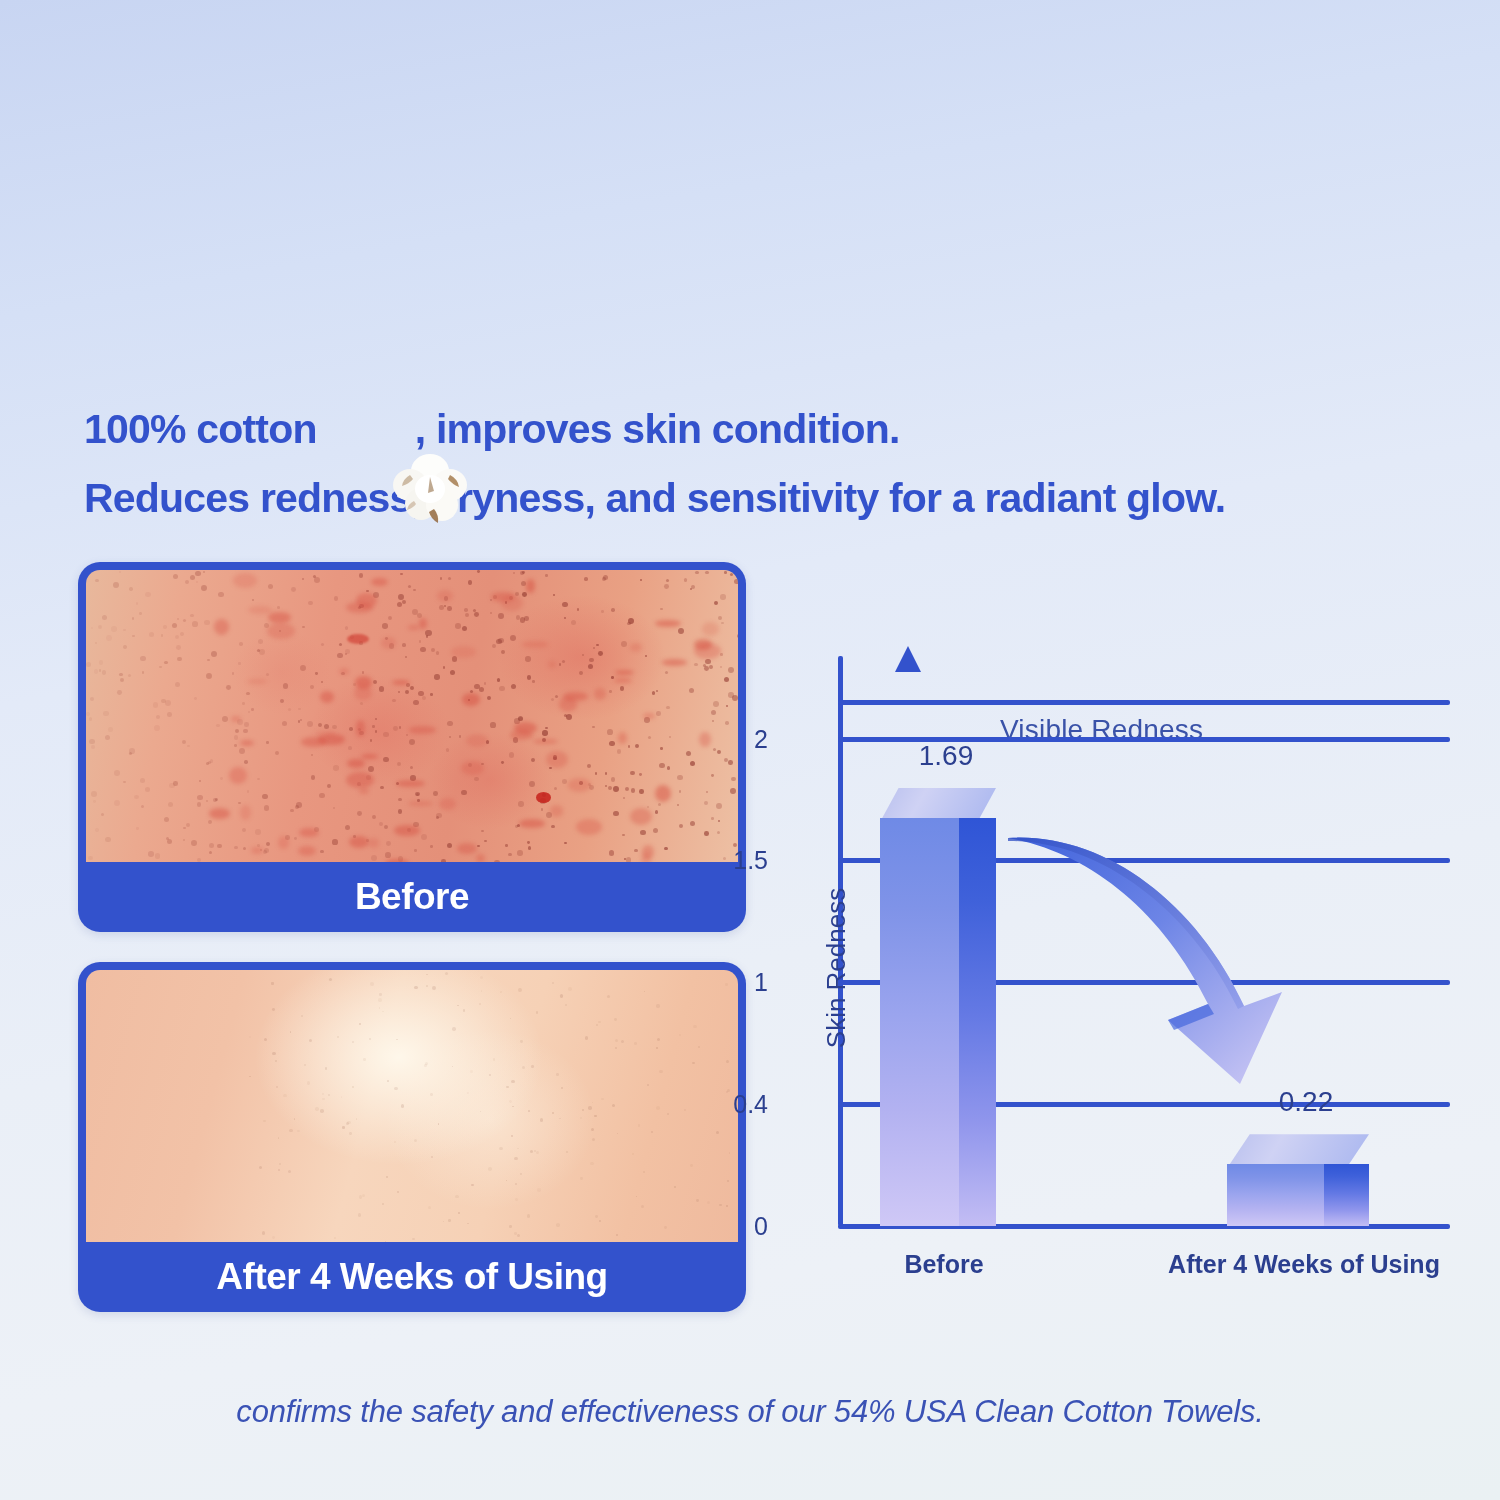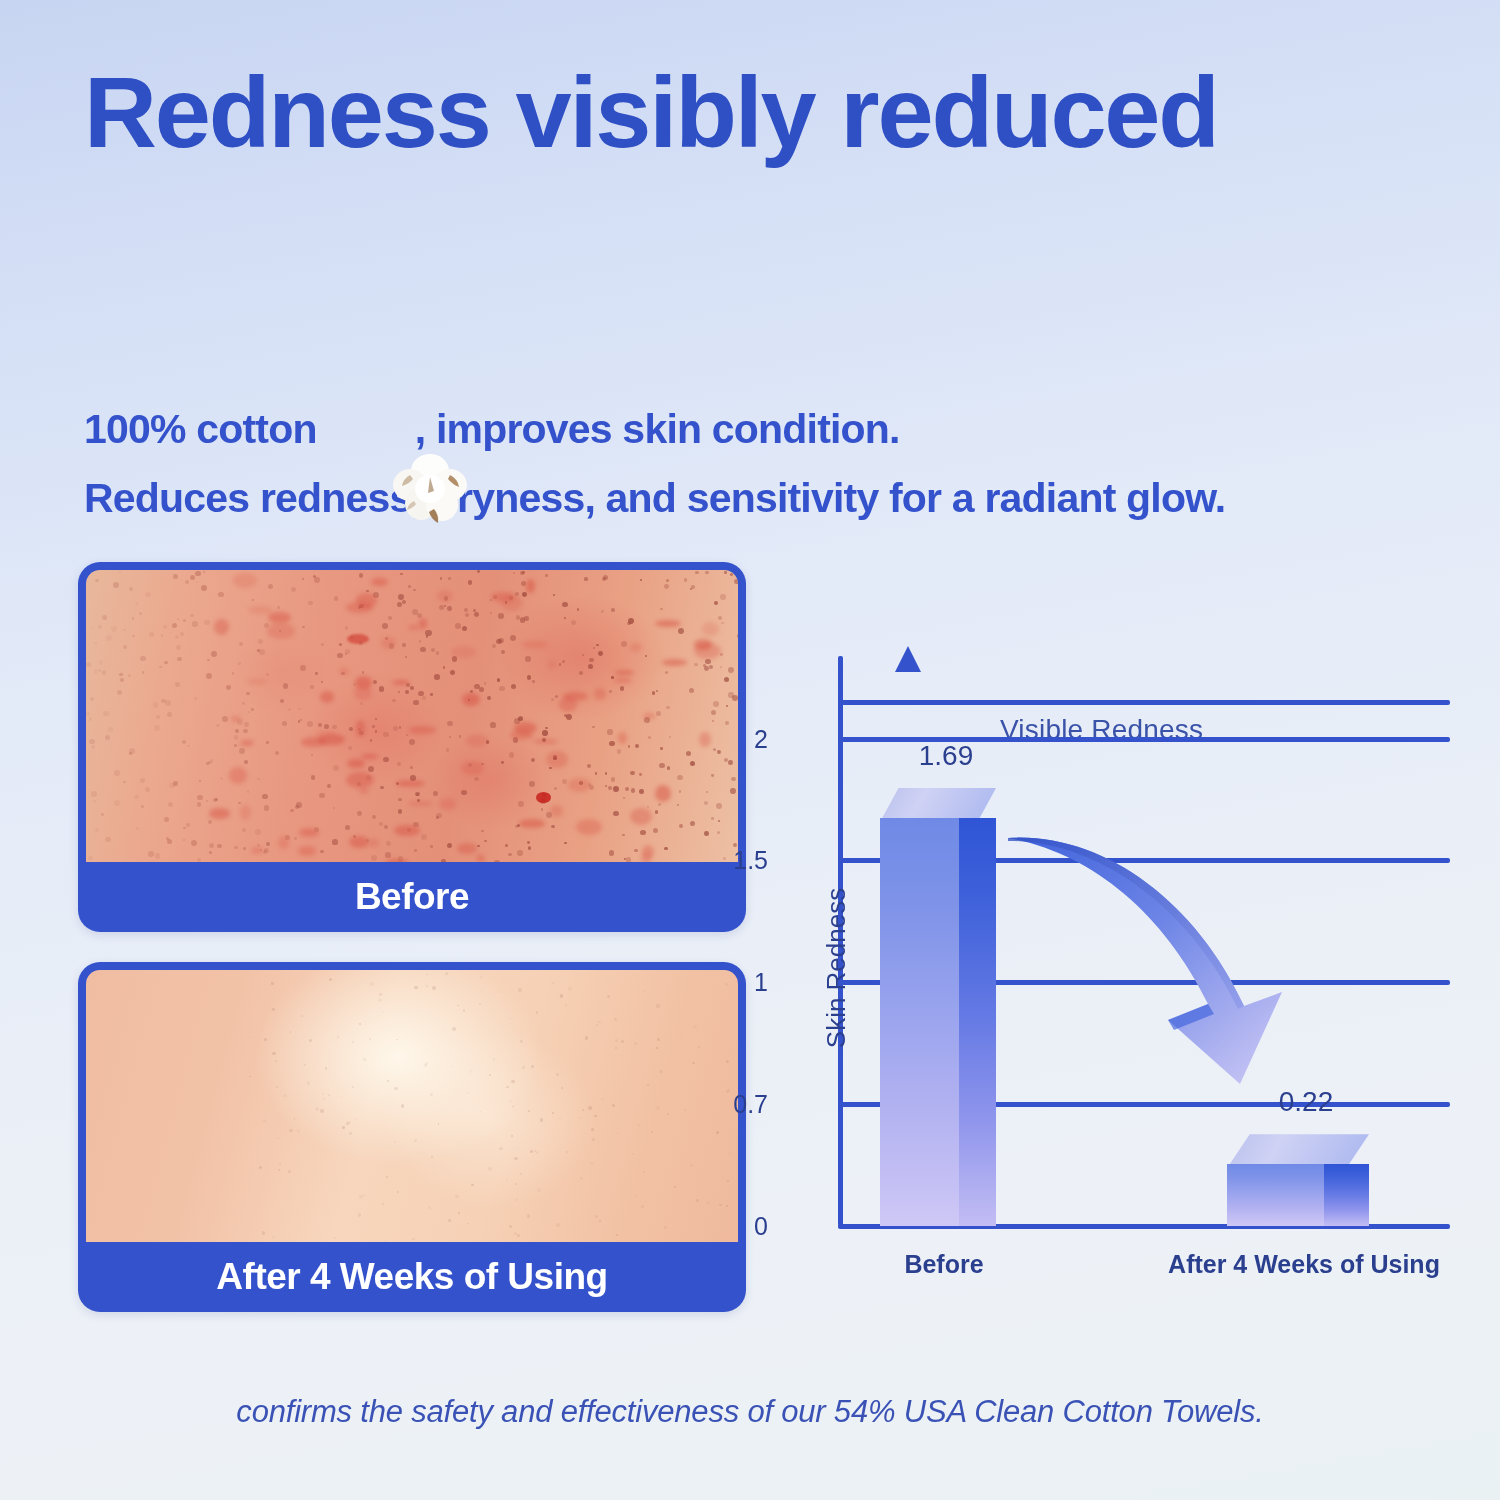--- a/index.html
+++ b/index.html
@@ -151,21 +151,20 @@
   .footnote{
     position:absolute; left:0; right:0; top:1388px; text-align:center;
     color:#3a52b5; font-style:italic; font-size:31px; line-height:1.55;
     letter-spacing:-.2px;
   }
 </style>
 </head>
 <body>
 
 <div class="headline">
-  <span class="hl-line">Redness visibly reduced</span>
 </div>
 
 <div class="subcopy">
   <div class="sub-row">
     <span>100% cotton</span>
     <span class="cotton-icon">
       <svg viewBox="0 0 84 78" width="84" height="78" aria-hidden="true">
         <g>
           <ellipse cx="42" cy="20" rx="19" ry="17" fill="#fdfdfb"></ellipse>
           <ellipse cx="22" cy="34" rx="17" ry="16" fill="#f8f7f3"></ellipse>
@@ -1008,21 +1007,21 @@
   <div id="grid-layer">
       <div class="gridline base" style="top: 576px;"></div>
       <div class="gridline" style="top: 454.14px;"></div>
       <div class="gridline" style="top: 332.279px;"></div>
       <div class="gridline" style="top: 210.419px;"></div>
       <div class="gridline" style="top: 88.5581px;"></div>
       <div class="gridline" style="top: 52px;"></div>
     </div>
   <div id="tick-layer">
       <div class="tick-label" style="top: 578px;">0</div>
-      <div class="tick-label" style="top: 456.14px;">0.7</div>
+      <div class="tick-label" style="top: 456.14px;">0.4</div>
       <div class="tick-label" style="top: 334.279px;">1</div>
       <div class="tick-label" style="top: 212.419px;">1.5</div>
       <div class="tick-label" style="top: 90.5581px;">2</div>
     </div>
   <div id="bars-layer">
       <div class="bar3d" style="left: 110px; top: 140.112px; width: 116px; height: 437.888px;">
         <div class="bar-top"></div>
         <div class="bar-front"></div>
         <div class="bar-side"></div>
       </div>

